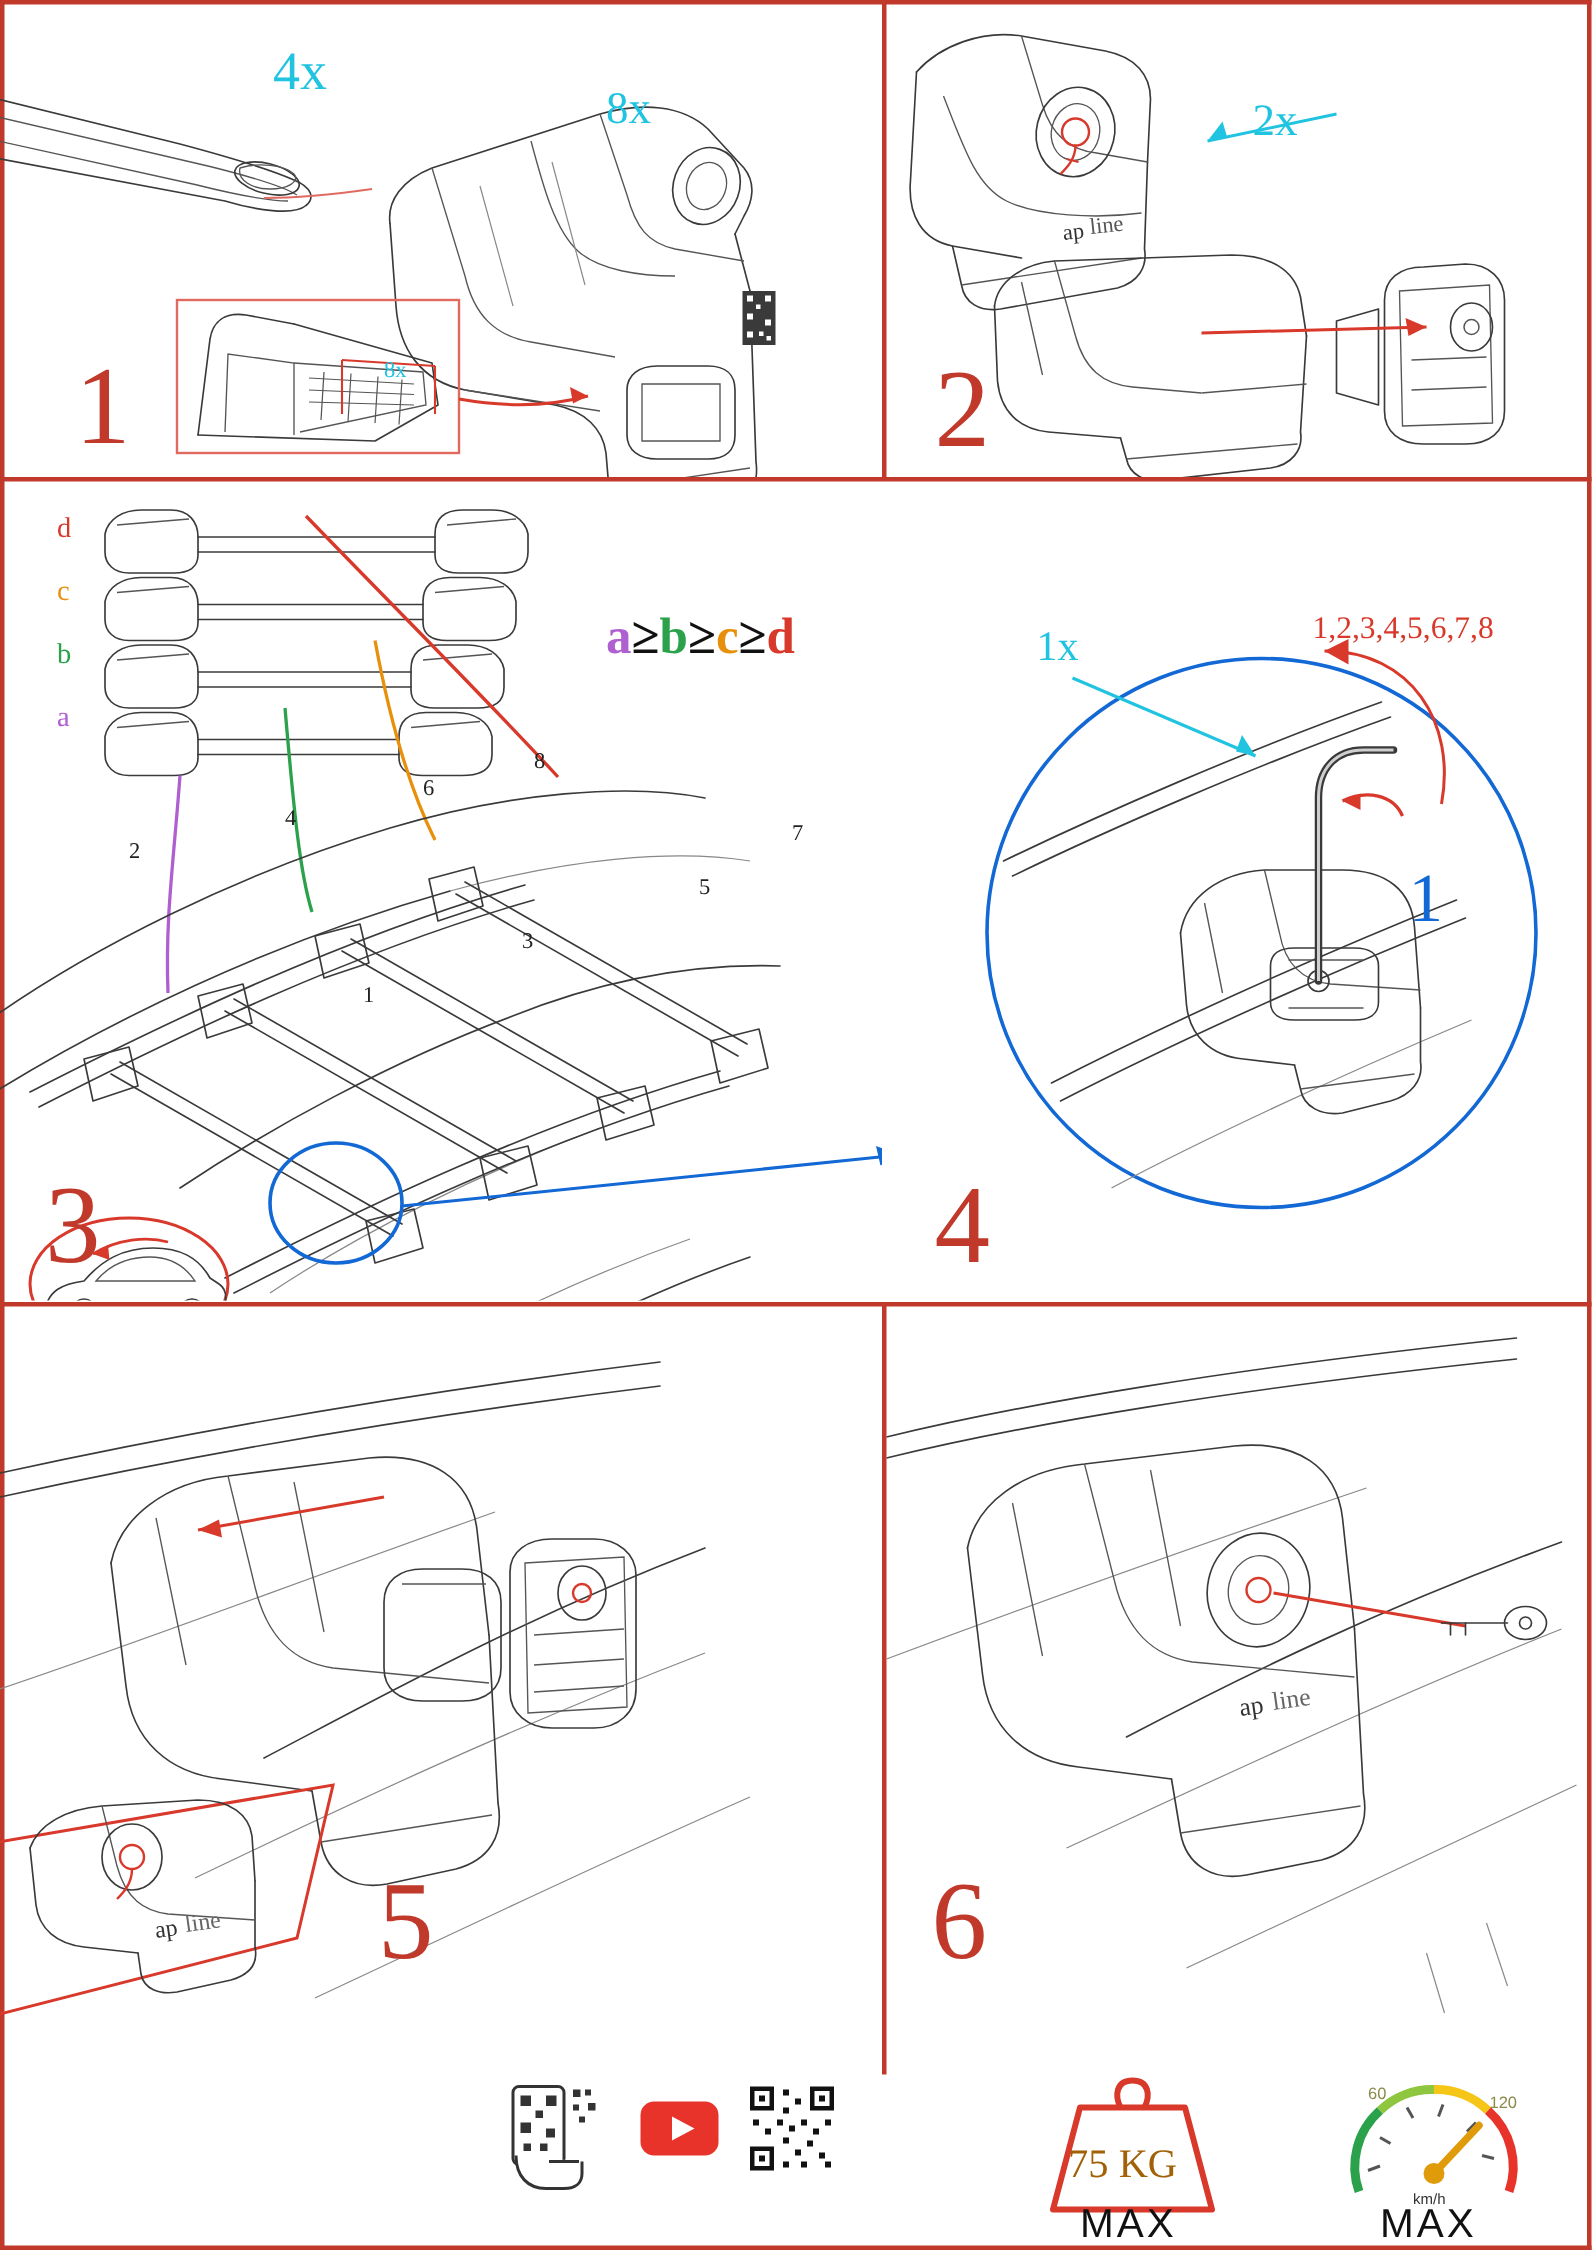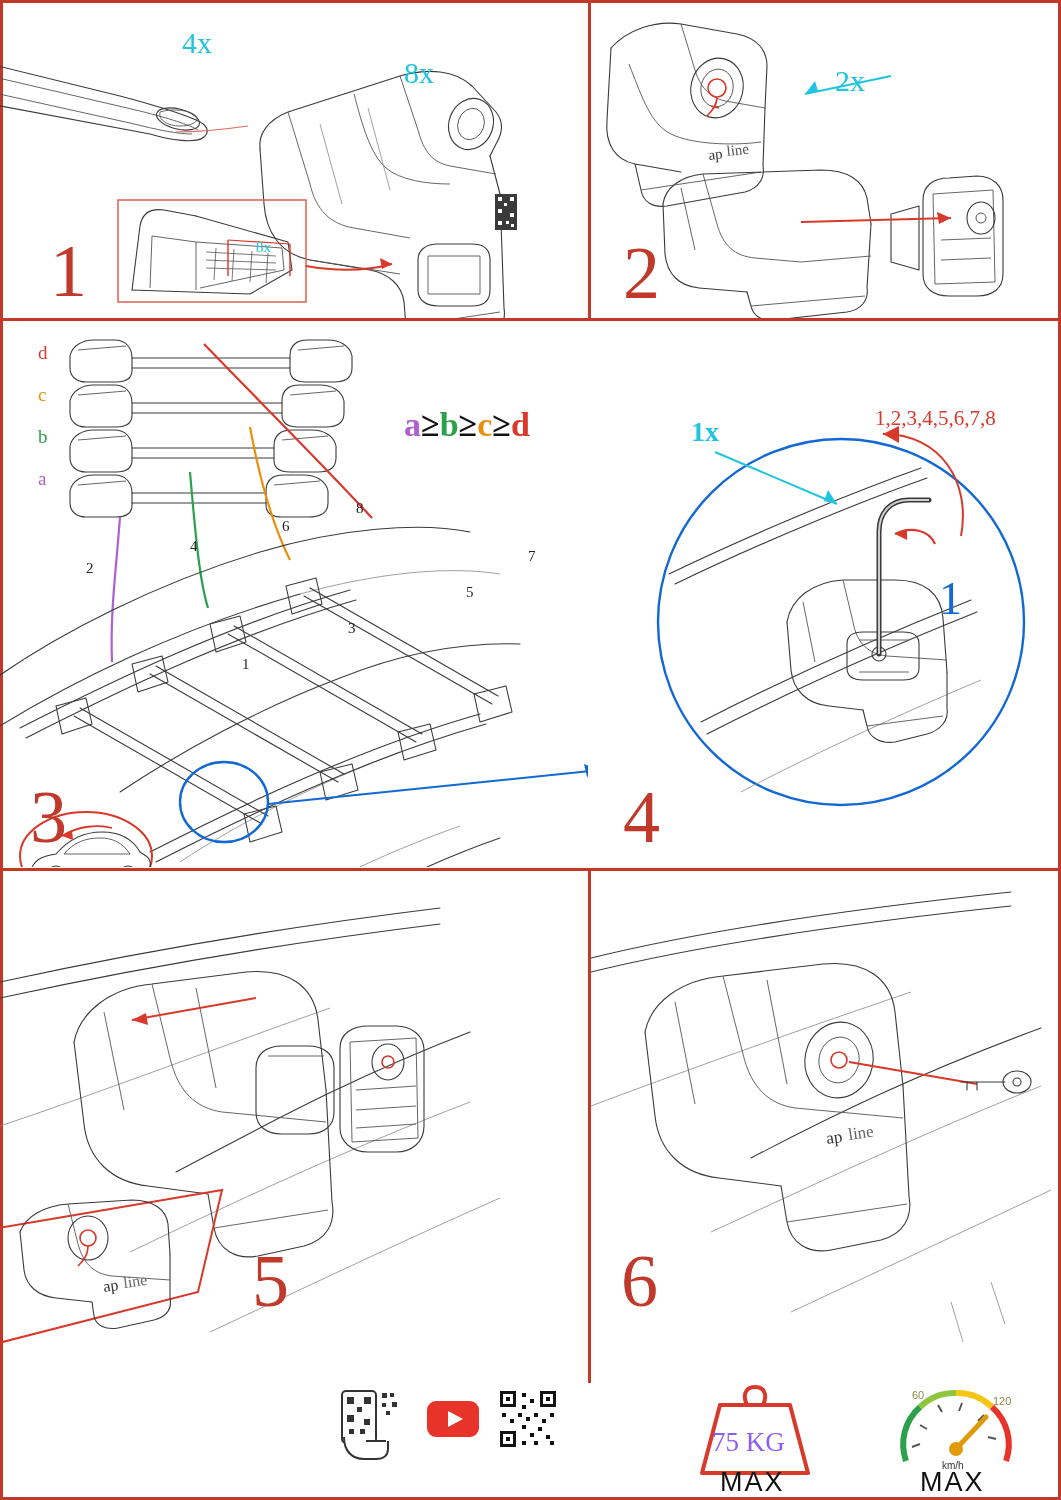--- a/index.html
+++ b/index.html
@@ -29,21 +29,21 @@
   .arrowred{stroke:#d8392b;stroke-width:2;fill:none;}
   .arrowcyan{stroke:#21c4e0;stroke-width:2;fill:none;}
   .arrowblue{stroke:#1268d4;stroke-width:2;fill:none;}
   .thinred{stroke:#e06a60;stroke-width:1.2;fill:none;}
 
   .panel{position:absolute;}
 
   
   .footer{position:absolute;left:0;top:1383px;width:1061px;height:117px;}
   .maxlabel{position:absolute;font-size:27px;letter-spacing:2px;color:#111;font-family:"Liberation Sans",sans-serif;}
-  .kgtext{position:absolute;font-family:"Liberation Serif",serif;font-size:27px;color:#8b5cf6;}
+  .kgtext{position:absolute;font-family:"Liberation Serif",serif;font-size:27px;color:#a16207;}
 </style>
 </head>
 <body>
 
 <div class="sheet">
 
   <div class="hr top"></div>
   <div class="hr r1"></div>
   <div class="hr r2"></div>
   <div class="hr bot"></div>
@@ -114,21 +114,21 @@
         </g>
 
         <path d="M228 236 L228 272" stroke="#d8392b" stroke-width="1.4"></path>
         <path d="M290 240 L290 272" stroke="#d8392b" stroke-width="1.4"></path>
         <path d="M228 236 L290 240" stroke="#d8392b" stroke-width="1.2"></path>
 
         <path class="arrowred" d="M306 262 C340 268 370 266 392 260"></path>
         <path d="M392 260 l-12 -6 l2 11 z" fill="#d8392b"></path>
       </g>
     </svg>
-    <div class="label cyan" style="left:182px;top:22px;font-size:30px;">4x</div>
+    <div class="label cyan" style="left:182px;top:22px;font-size:36px;">4x</div>
     <div class="label cyan" style="left:404px;top:52px;font-size:30px;">8x</div>
     <div class="label cyan" style="left:256px;top:235px;font-size:15px;">8x</div>
     <div class="stepnum" style="left:50px;top:230px;">1</div>
   </div>
 
   <div class="panel" style="left:591px;top:4px;width:468px;height:314px;">
     <svg width="468" height="314" viewBox="0 0 468 314">
 
       <g transform="translate(-60,0)">
         <path class="ln" d="M80 44 C96 26 124 16 150 20 L206 30 C226 34 236 46 236 62 L234 104"></path>
@@ -328,21 +328,21 @@
         <path d="M304 212 C320 204 338 208 344 222" stroke="#d8392b" stroke-width="2.2" fill="none"></path>
         <path d="M304 212 l12 -5 l0 11 z" fill="#d8392b"></path>
       </g>
 
       <path class="arrowcyan" d="M124 130 L246 182"></path>
       <path d="M246 182 l-13 -3 l4 -11 z" fill="#21c4e0"></path>
 
       <path class="arrowred" d="M292 112 C350 112 380 160 370 214" stroke-width="3"></path>
       <path d="M292 112 l16 -8 l0 17 z" fill="#d8392b"></path>
     </svg>
-    <div class="label cyan" style="left:100px;top:94px;font-size:28px;font-weight:bold;">1x</div>
+    <div class="label cyan" style="left:100px;top:94px;font-size:28px;">1x</div>
     <div class="label" style="left:284px;top:84px;font-size:21px;color:#d8392b;">
       <span>1,2,3,4,5,6,7,8</span>
     </div>
     <div class="label blue" style="left:348px;top:250px;font-size:46px;font-family:'Liberation Serif',serif;">1</div>
     <div class="stepnum" style="left:32px;top:458px;">4</div>
   </div>
 
   <div class="panel" style="left:0;top:872px;width:588px;height:510px;">
     <svg width="588" height="510" viewBox="0 0 588 510">
 

